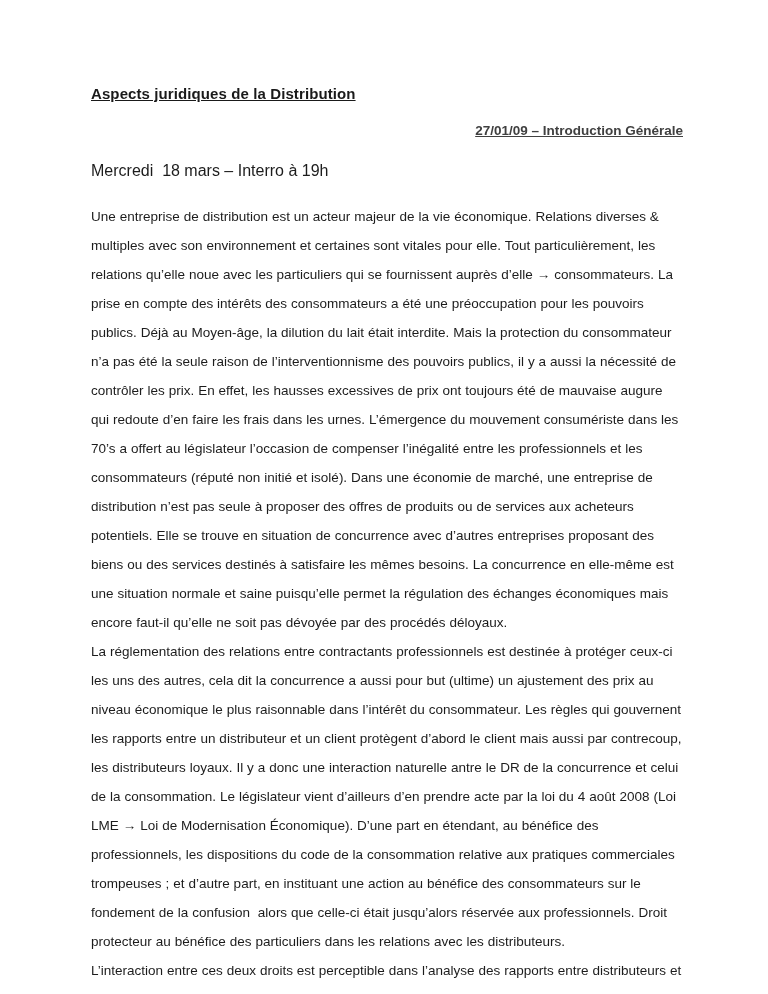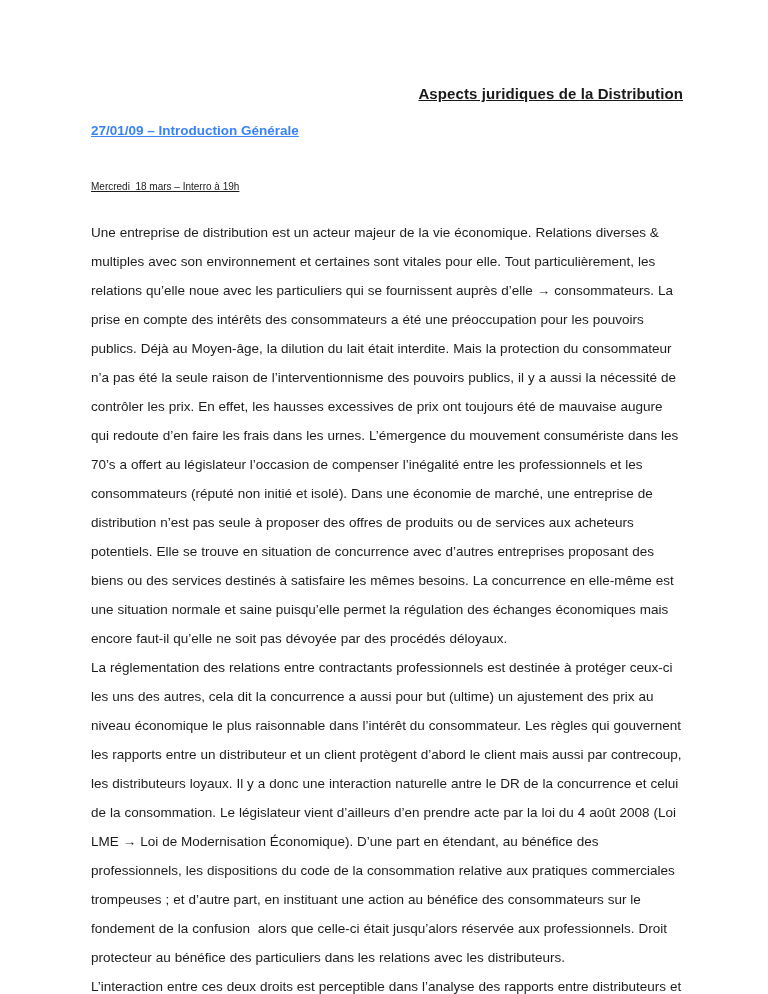--- a/index.html
+++ b/index.html
@@ -11,44 +11,43 @@
   .page {
     position: relative;
     width: 768px;
     height: 994px;
     background: #ffffff;
     overflow: hidden;
     padding: 85px 85px 0 91px;
     color: #1c1c1c;
   }
   .doc-title {
-    text-align: right;
+    text-align: left;
     font-size: 15px;
     font-weight: bold;
     text-decoration: underline;
     color: #1a1a1a;
     letter-spacing: 0.1px;
     margin-bottom: 21px;
     white-space: pre-wrap;
   }
   .doc-subtitle {
-    text-align: left;
+    text-align: right;
     font-size: 13.5px;
     font-weight: bold;
     text-decoration: underline;
-    color: #3b82f6;
-    margin-bottom: 38px;
+    color: #404040;
+    margin-bottom: 22px;
     white-space: pre-wrap;
   }
   .date-line {
-    font-size: 10px;
+    font-size: 16px;
     line-height: 21px;
     margin-bottom: 21px;
     white-space: pre-wrap;
-    text-decoration: underline;
   }
   .body-text p {
     font-size: 13.5px;
     line-height: 29px;
     text-align: left;
     white-space: pre-wrap;
     word-spacing: 0.2px;
   }
 </style>
 </head>

